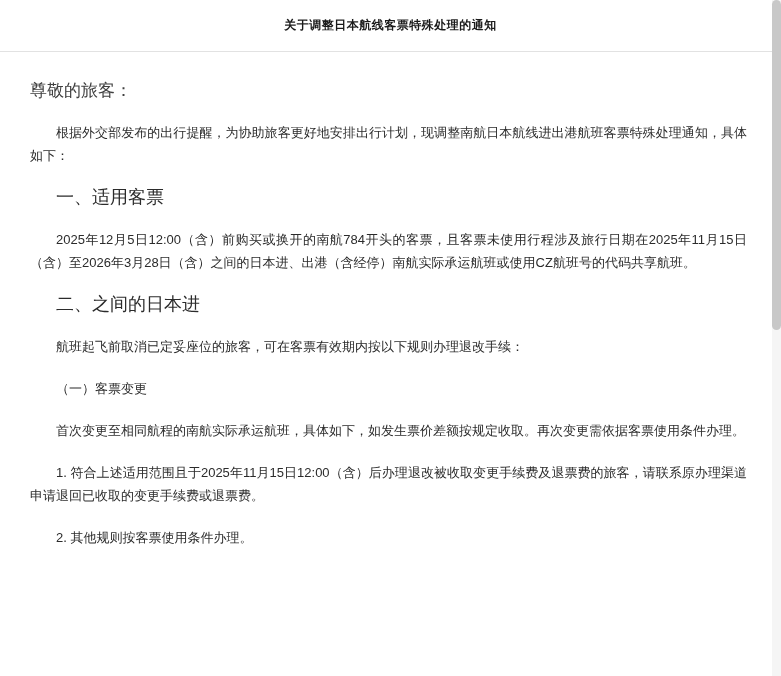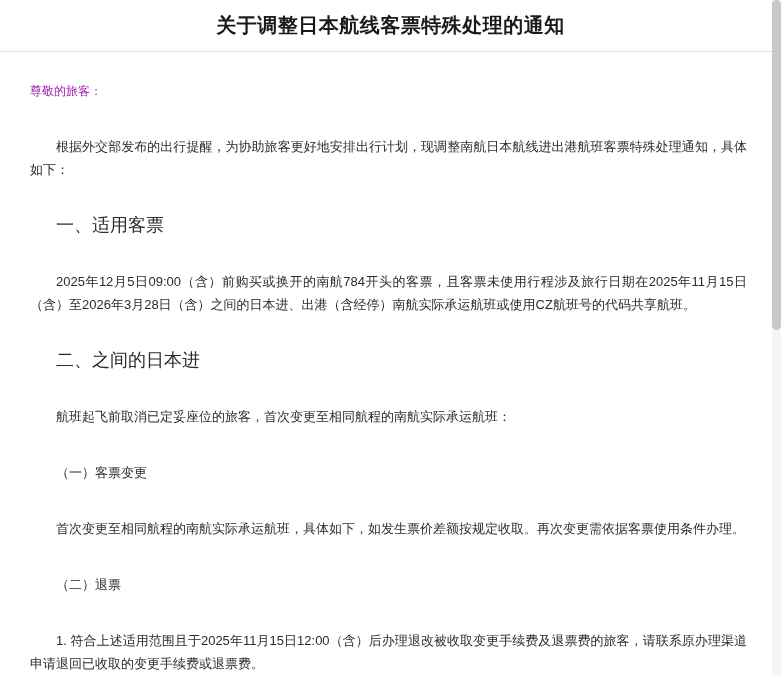--- a/index.html
+++ b/index.html
@@ -16,47 +16,47 @@
   }
   .page {
     position: relative;
     width: 781px;
     height: 676px;
     background: #ffffff;
     box-sizing: border-box;
   }
   .notice-title {
     text-align: center;
-    font-size: 20px;
+    font-size: 12px;
     font-weight: bold;
     color: #1a1a1a;
     padding: 13px 40px 0 40px;
     letter-spacing: 0.5px;
     line-height: 24px;
   }
   .title-divider {
     margin: 14px 0 0 0;
     height: 1px;
     background: #e2e2e2;
     width: 100%;
   }
   .body-wrap {
     padding: 0 34px 0 30px;
   }
   .salutation {
-    font-size: 12px;
-    color: #a21caf;
+    font-size: 17px;
+    color: #404040;
     margin-top: 28px;
     line-height: 22px;
   }
   .para {
     font-size: 13px;
     color: #2b2b2b;
     line-height: 23px;
-    margin-top: 33px;
+    margin-top: 19px;
     text-align: justify;
   }
   .para.indent {
     text-indent: 26px;
   }
   .para.section-head {
     text-indent: 26px;
     font-size: 18px;
   }
   .para.subhead {
@@ -91,29 +91,28 @@
   <div class="notice-title">关于调整日本航线客票特殊处理的通知</div>
   <div class="title-divider"></div>
 
   <div class="body-wrap">
 
     <div class="salutation">尊敬的旅客：</div>
 
     <div class="para indent">根据外交部发布的出行提醒，为协助旅客更好地安排出行计划，现调整南航日本航线进出港航班客票特殊处理通知，具体如下：</div>
 
     <div class="para section-head">一、适用客票</div>
-    <div class="para indent">2025年12月5日09:00（含）前购买或换开的南航784开头的客票，且客票未使用行程涉及旅行日期在2025年11月15日（含）至2026年3月28日（含）之间的日本进、出港（含经停）南航实际承运航班或使用CZ航班号的代码共享航班。</div>
+    <div class="para indent">2025年12月5日12:00（含）前购买或换开的南航784开头的客票，且客票未使用行程涉及旅行日期在2025年11月15日（含）至2026年3月28日（含）之间的日本进、出港（含经停）南航实际承运航班或使用CZ航班号的代码共享航班。</div>
 
     <div class="para section-head">二、之间的日本进</div>
-    <div class="para indent">航班起飞前取消已定妥座位的旅客，首次变更至相同航程的南航实际承运航班：</div>
+    <div class="para indent">航班起飞前取消已定妥座位的旅客，可在客票有效期内按以下规则办理退改手续：</div>
 
     <div class="para subhead">（一）客票变更</div>
     <div class="para indent">首次变更至相同航程的南航实际承运航班，具体如下，如发生票价差额按规定收取。再次变更需依据客票使用条件办理。</div>
 
-    <div class="para subhead">（二）退票</div>
 
     <div class="para numbered">1. 符合上述适用范围且于2025年11月15日12:00（含）后办理退改被收取变更手续费及退票费的旅客，请联系原办理渠道申请退回已收取的变更手续费或退票费。</div>
     <div class="para numbered">2. 其他规则按客票使用条件办理。</div>
 
   </div>
 
   <div class="scrollbar">
     <div class="scrollbar-thumb"></div>
   </div>
 

